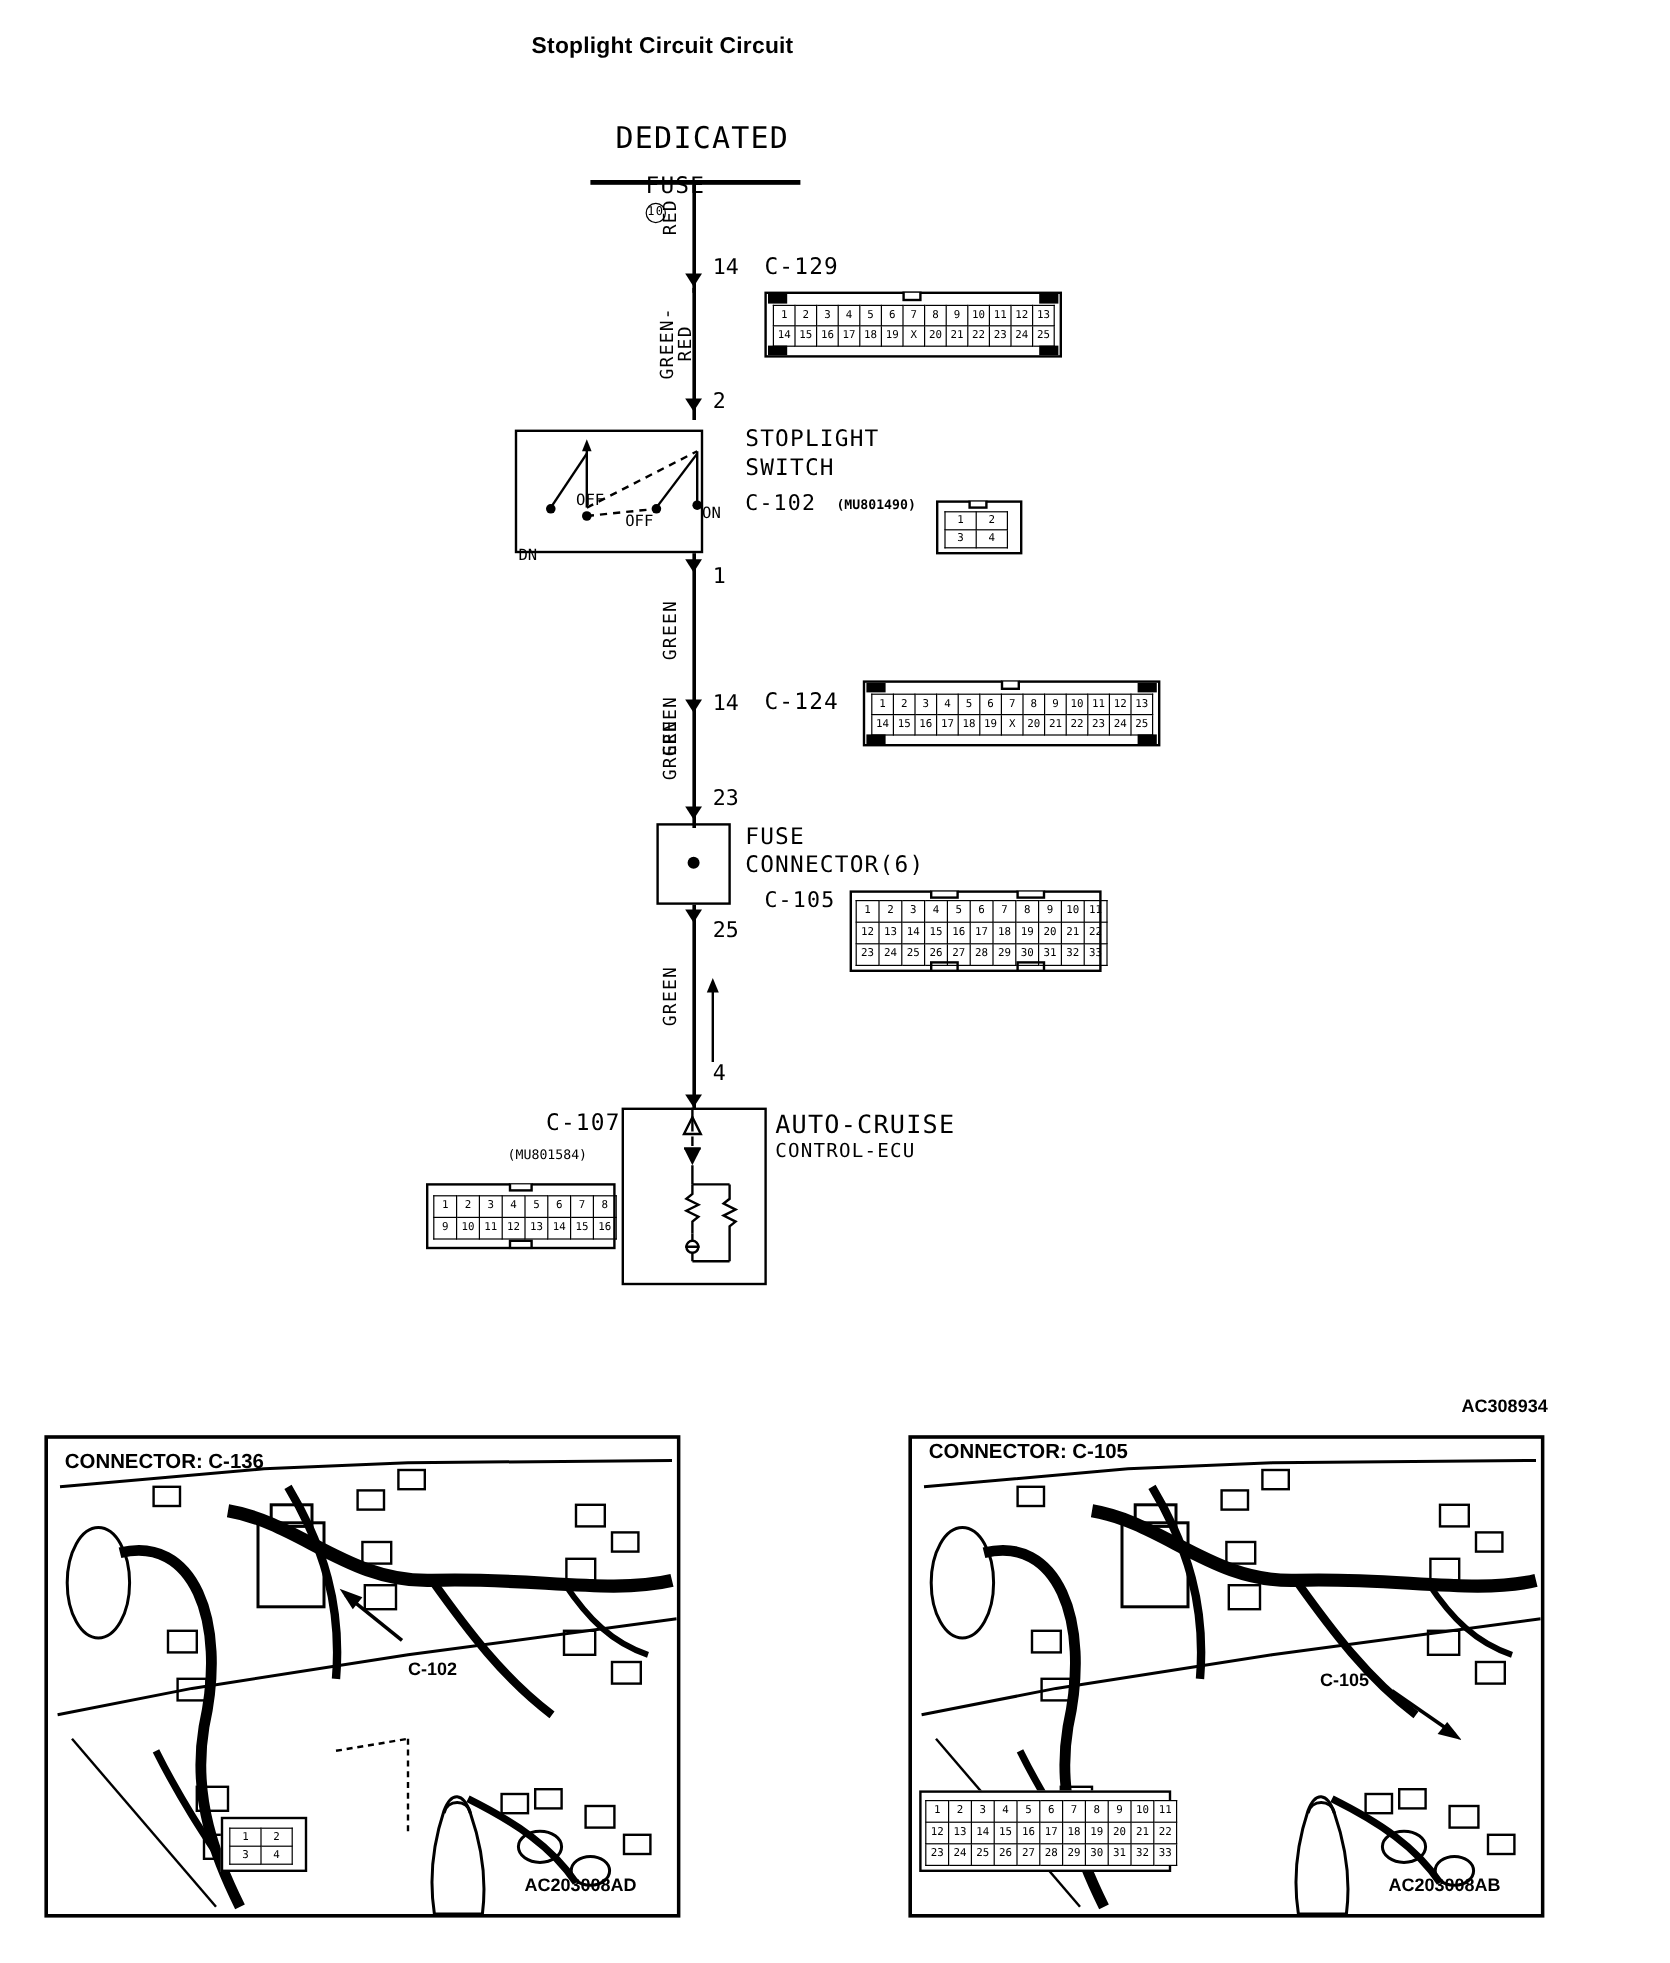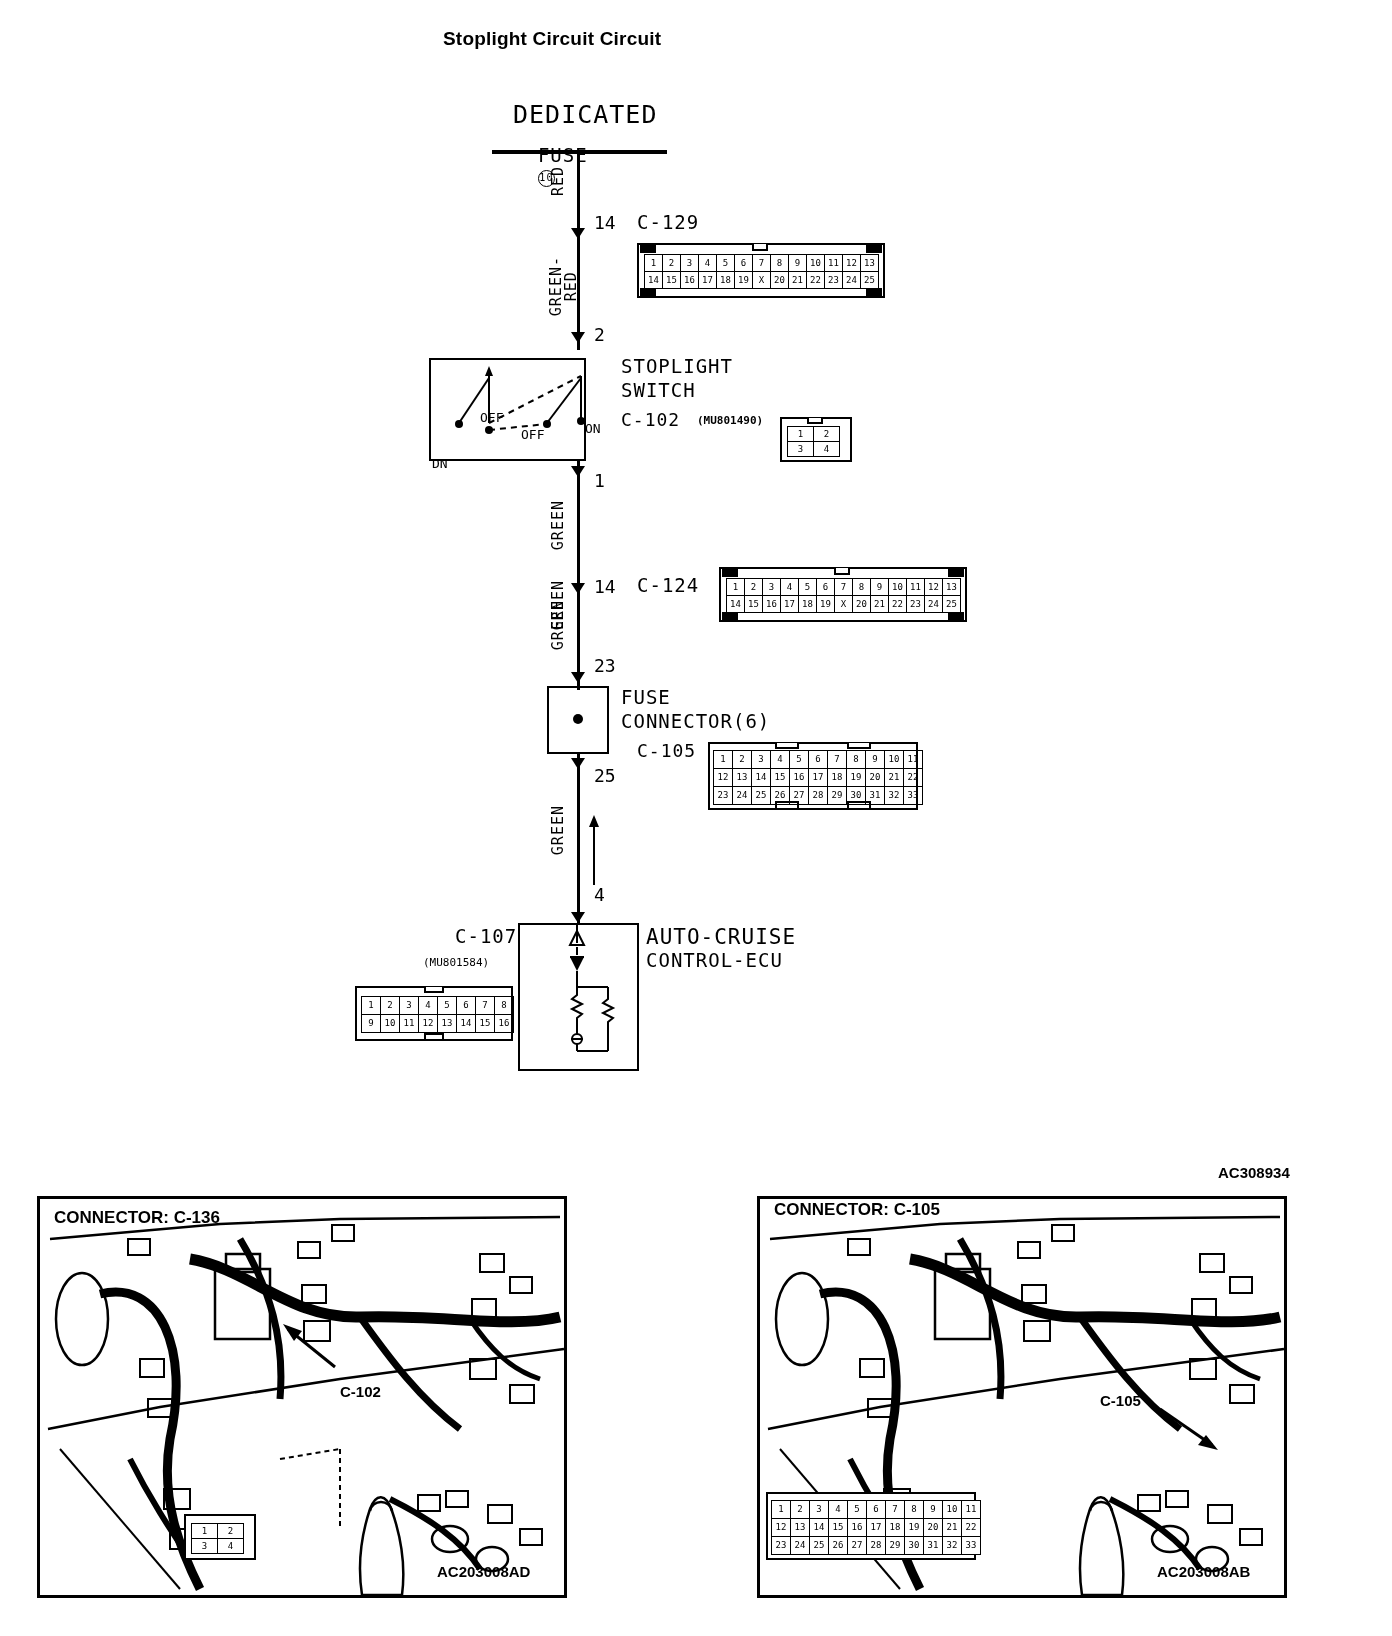--- a/index.html
+++ b/index.html
@@ -273,21 +273,21 @@
 
   <polyline points="90,72 90,76 85,80 95,85 85,90 95,95 90,99 90,112" fill="none" stroke="#000" stroke-width="2"></polyline>
   <line x1="59" y1="105" x2="59" y2="112" stroke="#000" stroke-width="2"></line>
   <circle cx="59" cy="116" r="5" fill="none" stroke="#000" stroke-width="2"></circle>
   <line x1="53" y1="116" x2="65" y2="116" stroke="#000" stroke-width="2"></line>
   <line x1="59" y1="121" x2="59" y2="128" stroke="#000" stroke-width="2"></line>
   <line x1="59" y1="128" x2="90" y2="128" stroke="#000" stroke-width="2"></line>
   <line x1="90" y1="112" x2="90" y2="128" stroke="#000" stroke-width="2"></line>
 </svg>
 <div class="lbl" style="left:646px;top:925px;font-size:21px;letter-spacing:1px;">AUTO-CRUISE</div>
-<div class="lbl" style="left:646px;top:949px;font-size:19px;letter-spacing:1px;">CONTROL-ECU</div>
+<div class="lbl" style="left:646px;top:949px;font-size:16px;letter-spacing:1px;">CONTROL-ECU</div>
 
 <div class="lbl" style="left:455px;top:925px;font-size:19px;letter-spacing:1px;">C-107</div>
 <div class="lbl" style="left:423px;top:956px;font-size:11px;">(MU801584)</div>
 
 <div class="conn-shell" style="left:355px;top:986px;width:158px;height:55px;"></div>
 <svg style="position:absolute;left:355px;top:986px;" width="158" height="55">
   <rect x="70" y="0" width="18" height="6" fill="#fff" stroke="#000" stroke-width="2"></rect>
   <rect x="70" y="48" width="18" height="6" fill="#fff" stroke="#000" stroke-width="2"></rect>
 </svg>
 <table class="pins" style="left:361px;top:996px;">

